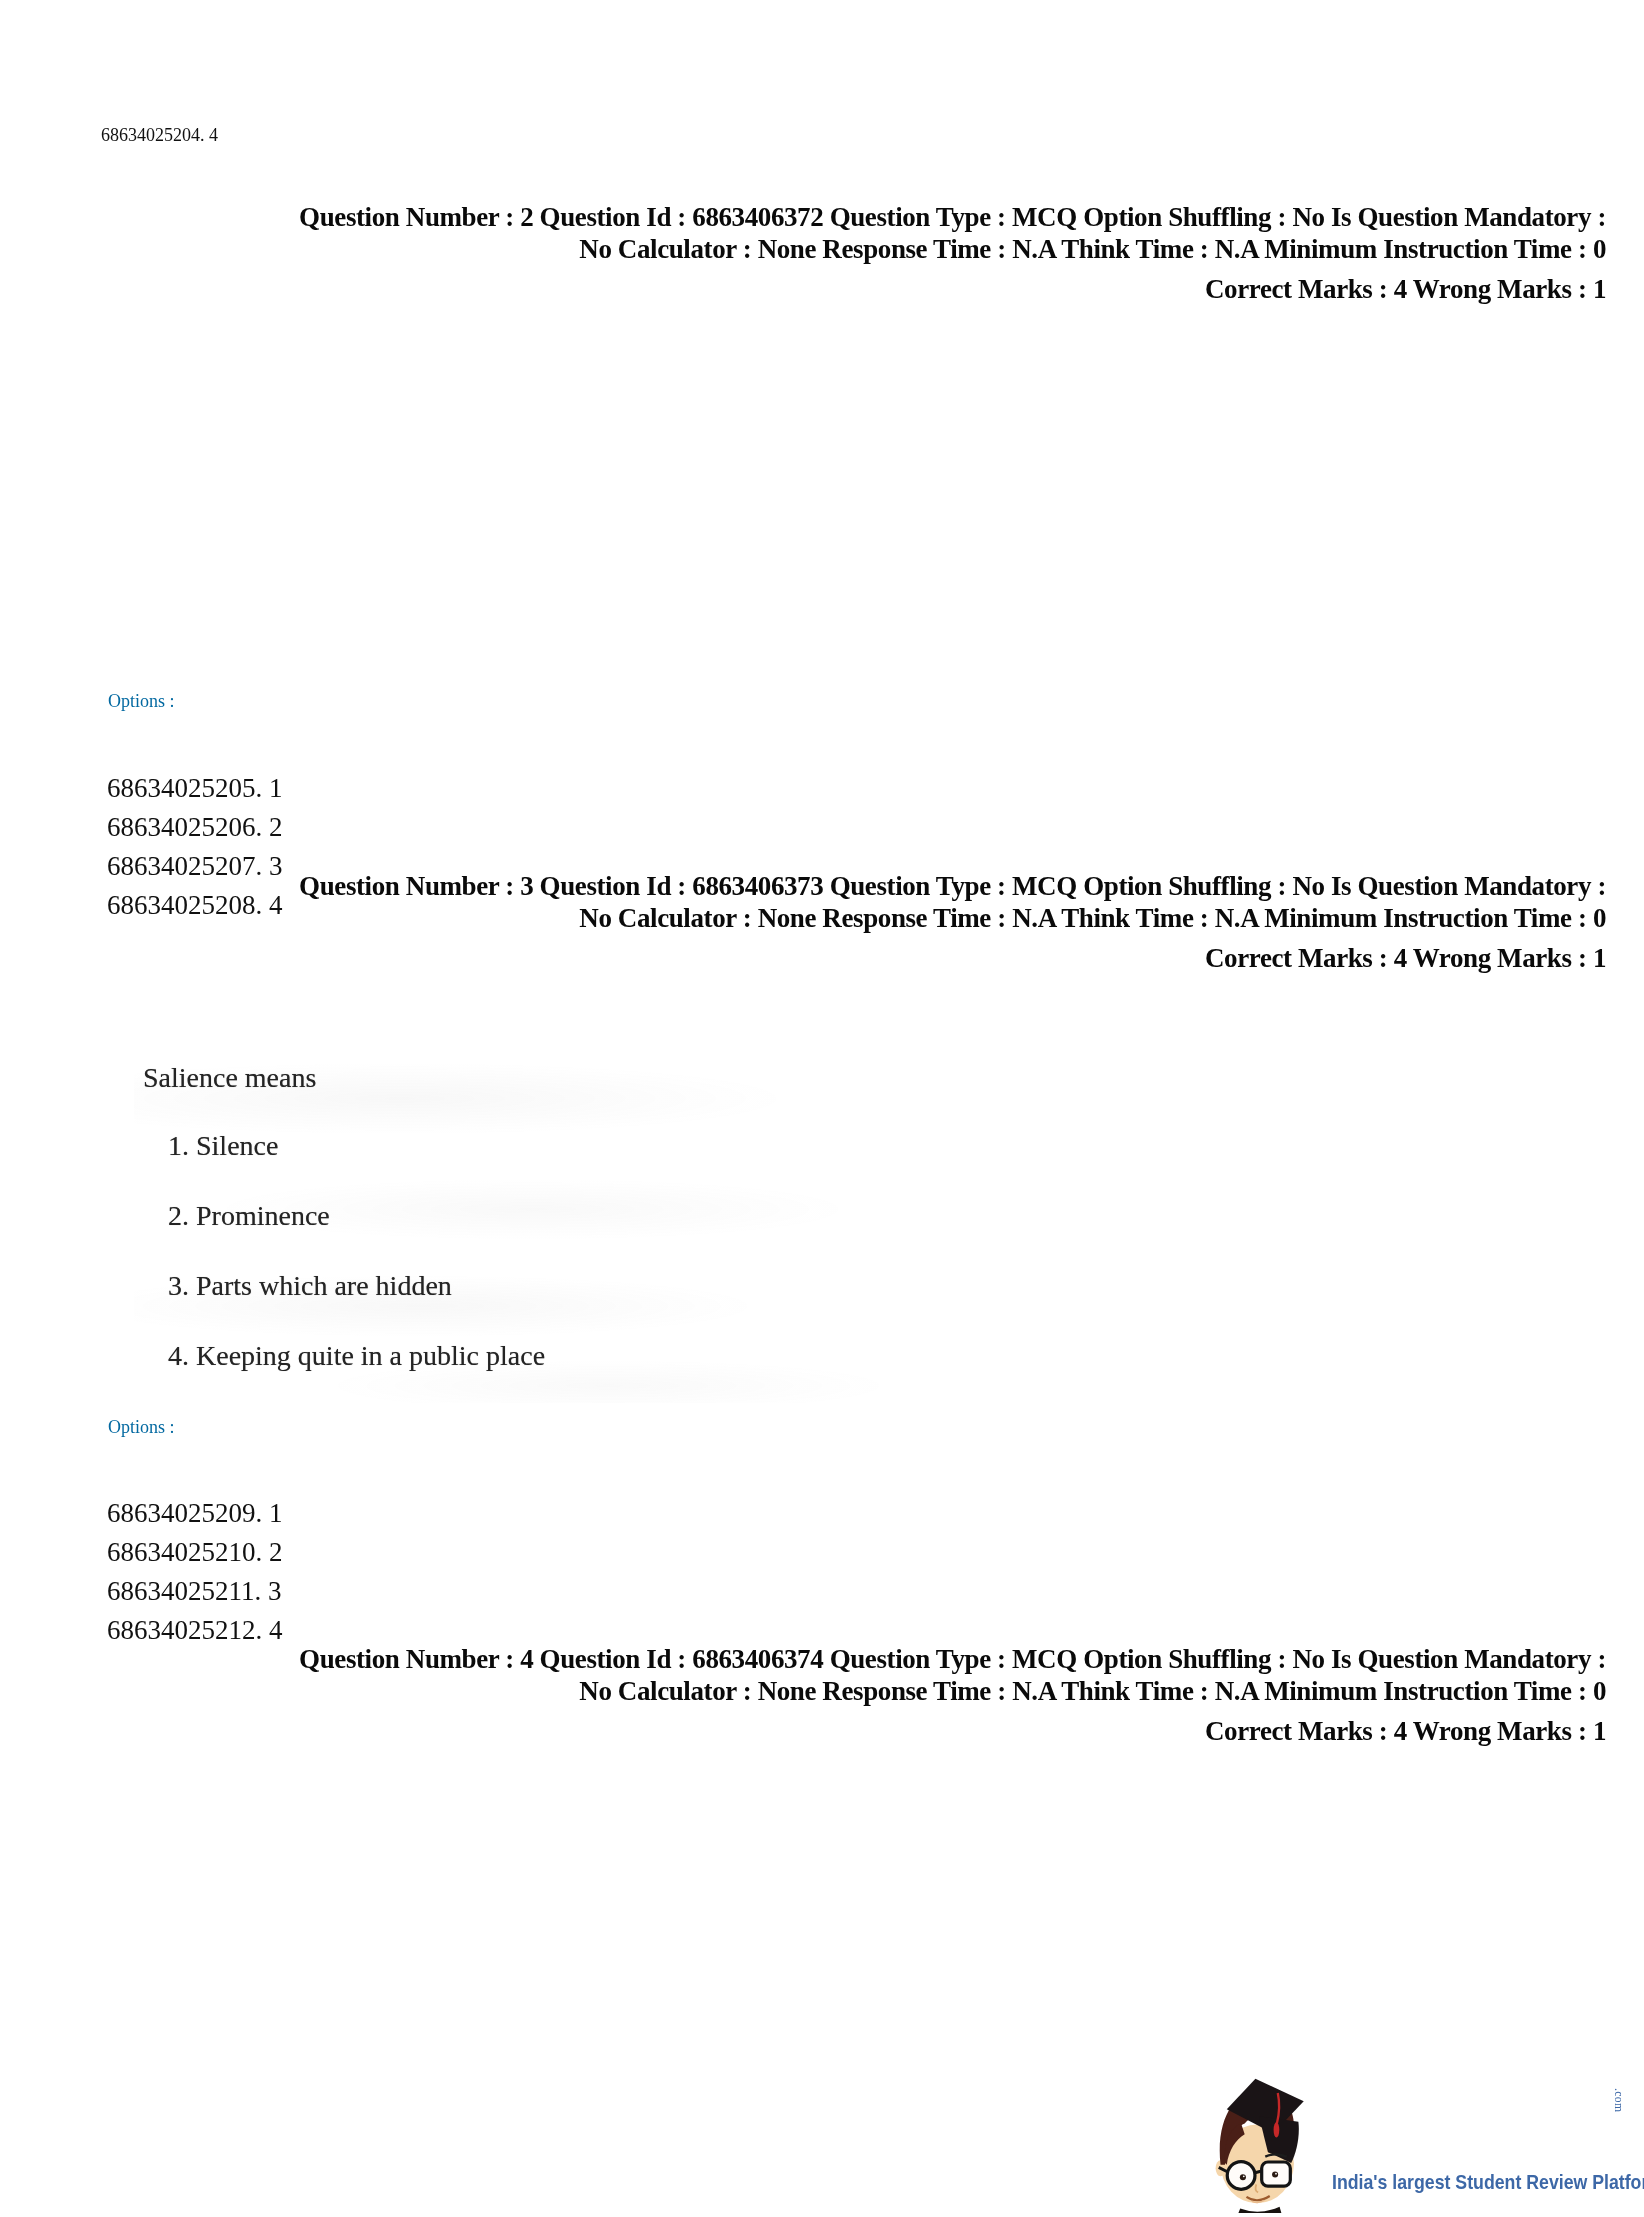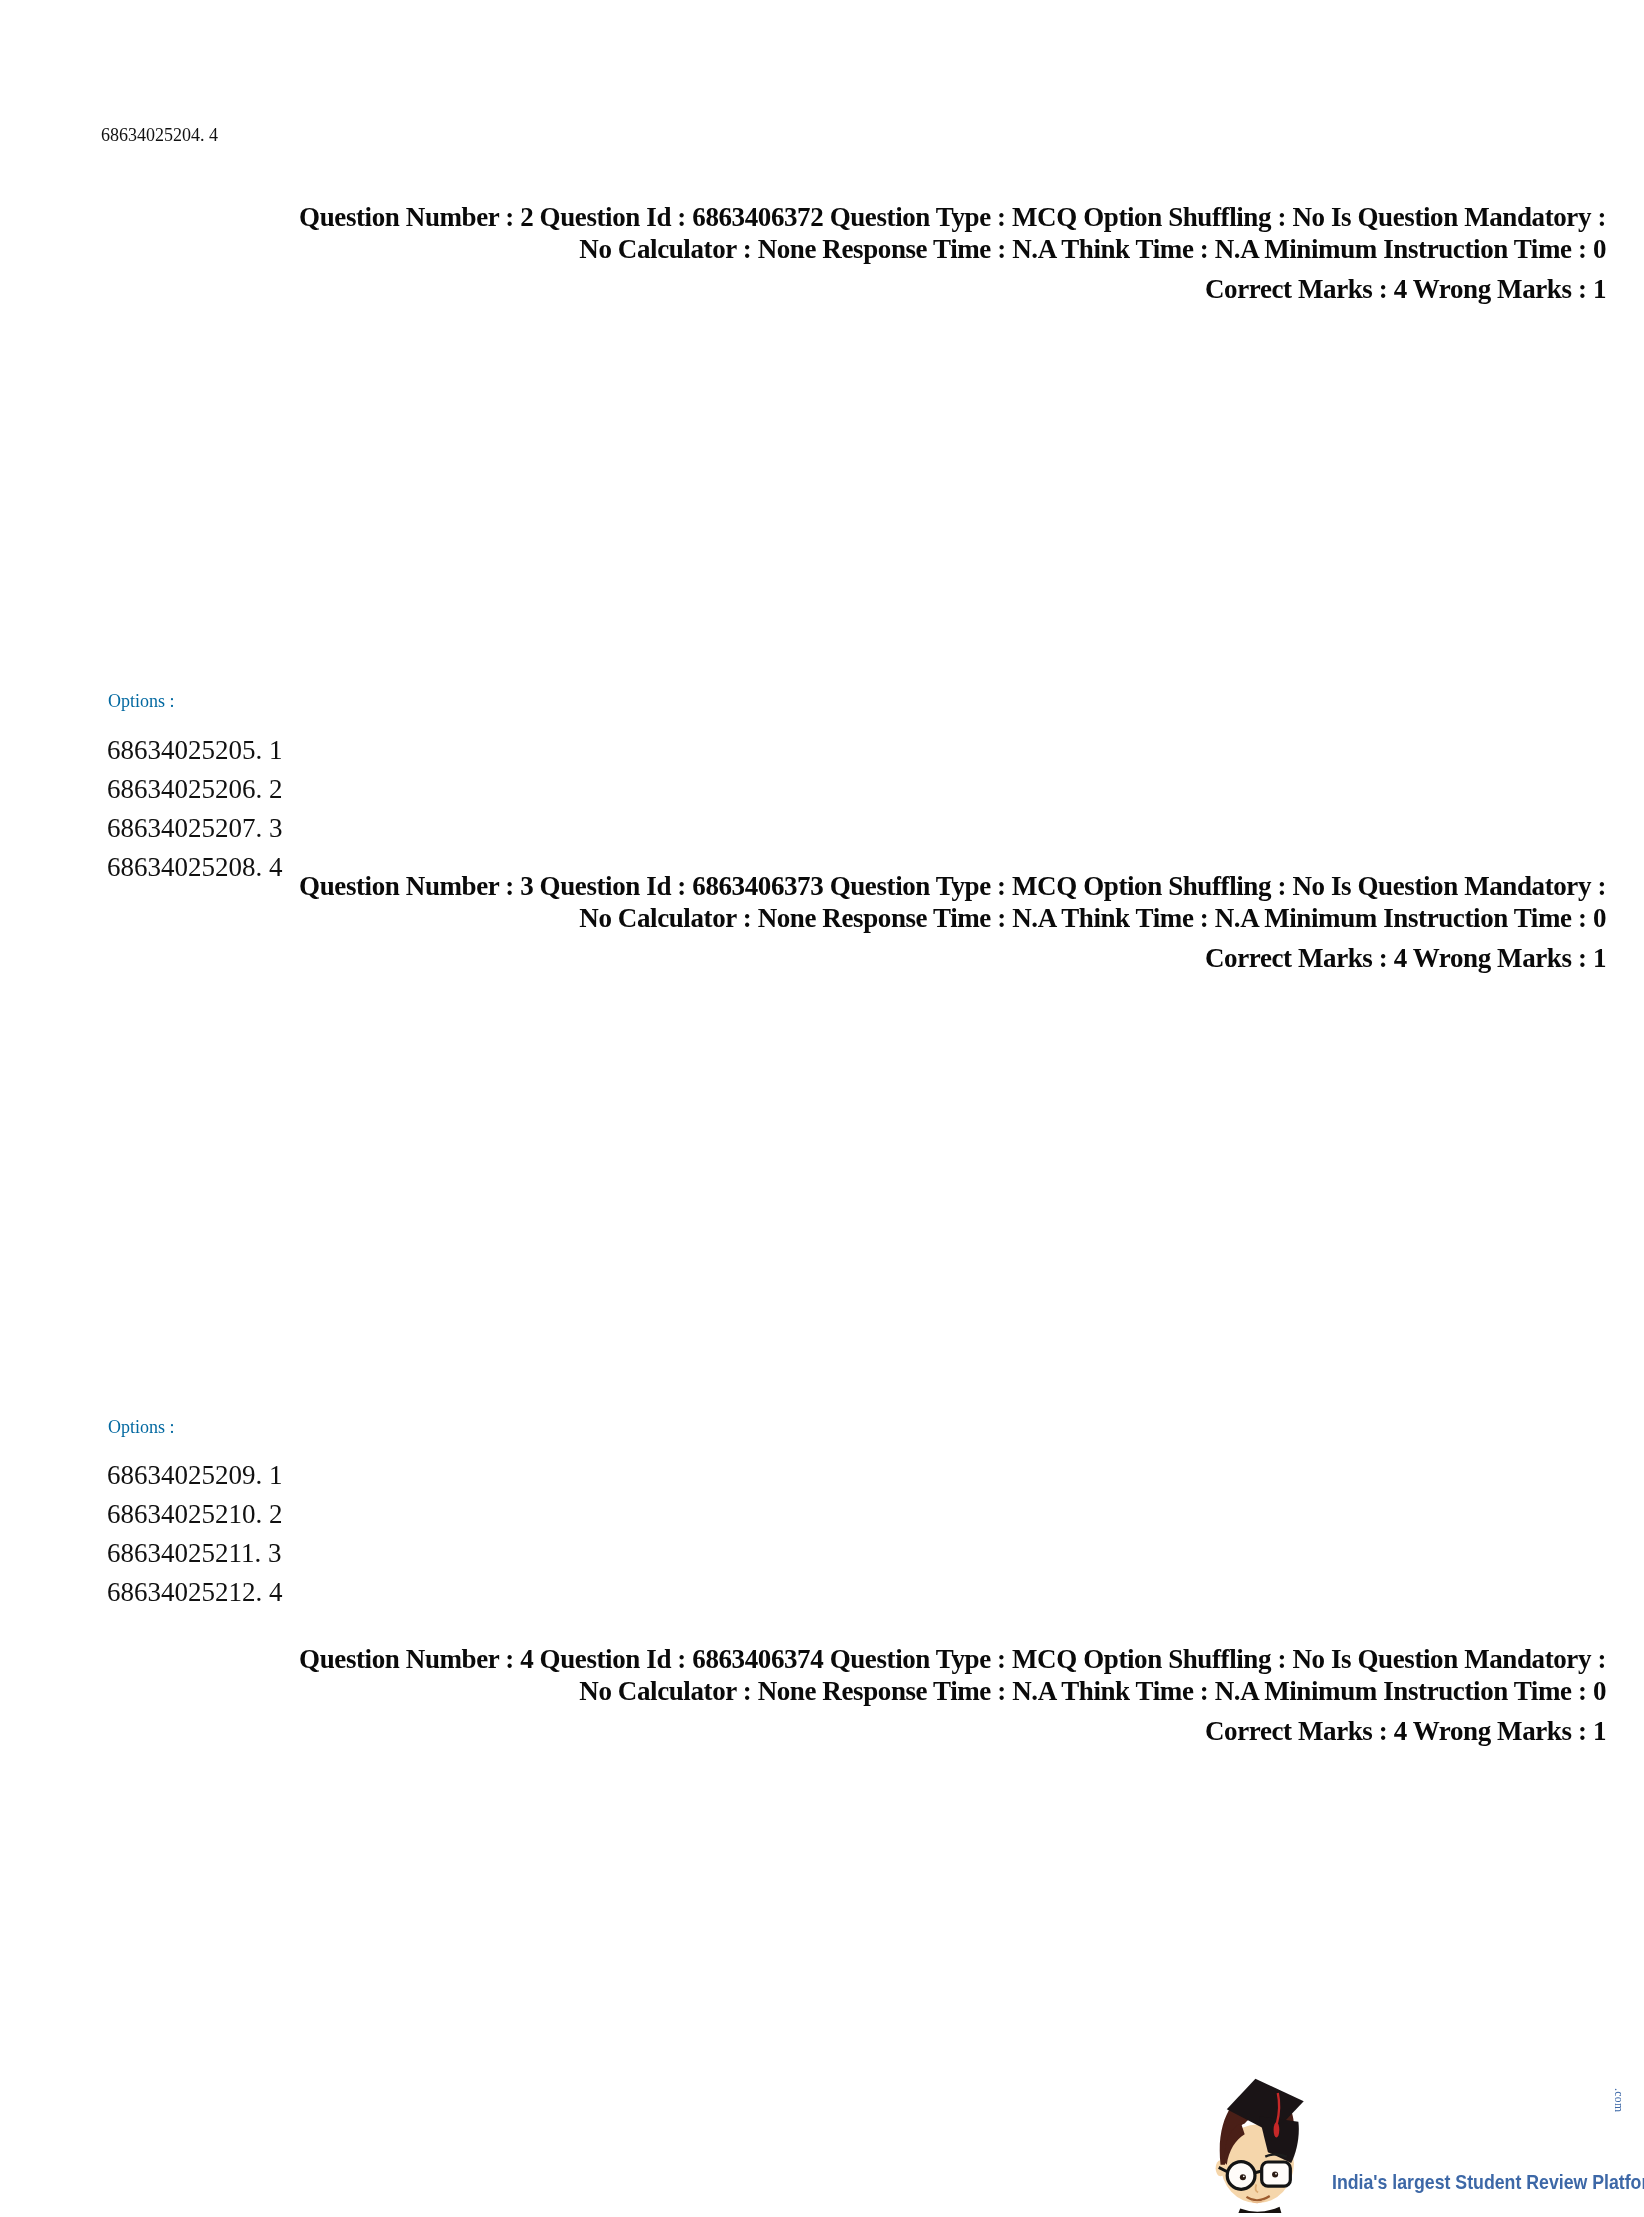--- a/index.html
+++ b/index.html
@@ -57,20 +57,21 @@
     left: 108px;
     font-weight: normal;
     font-size: 18px;
     color: #0369a1;
   }
   .option-ids {
     position: absolute;
     left: 107px;
     font-size: 27px;
     color: #111;
+    margin-top: 38px;
   }
   .option-ids .option-id-line { line-height: 39px; white-space: nowrap; }
 
   
   #logo {
     position: absolute;
     left: 1209px;
     top: 2054px;
     width: 435px;
     height: 164px;
@@ -137,20 +138,27 @@
     <div class="option-id-line">68634025207. 3</div>
     <div class="option-id-line">68634025208. 4</div>
   </div>
 
   <div class="q-meta" style="top:870px">
     <div class="meta-line">Question Number : 3 Question Id : 6863406373 Question Type : MCQ Option Shuffling : No Is Question Mandatory :</div>
     <div class="meta-line">No Calculator : None Response Time : N.A Think Time : N.A Minimum Instruction Time : 0</div>
     <div class="marks-line">Correct Marks : 4 Wrong Marks : 1</div>
   </div>
 
+  <div class="q-image" style="top:1057px;height:346px">
+    <div class="img-heading" style="top:5.4px">Salience means</div>
+    <div class="img-option" style="top:73px">1. Silence</div>
+    <div class="img-option" style="top:143px">2. Prominence</div>
+    <div class="img-option" style="top:213px">3. Parts which are hidden</div>
+    <div class="img-option" style="top:283px">4. Keeping quite in a public place</div>
+  </div>
 
   <div class="options-label" style="top:1417px">Options :</div>
 
   <div class="option-ids" style="top:1456px">
     <div class="option-id-line">68634025209. 1</div>
     <div class="option-id-line">68634025210. 2</div>
     <div class="option-id-line">68634025211. 3</div>
     <div class="option-id-line">68634025212. 4</div>
   </div>
 

